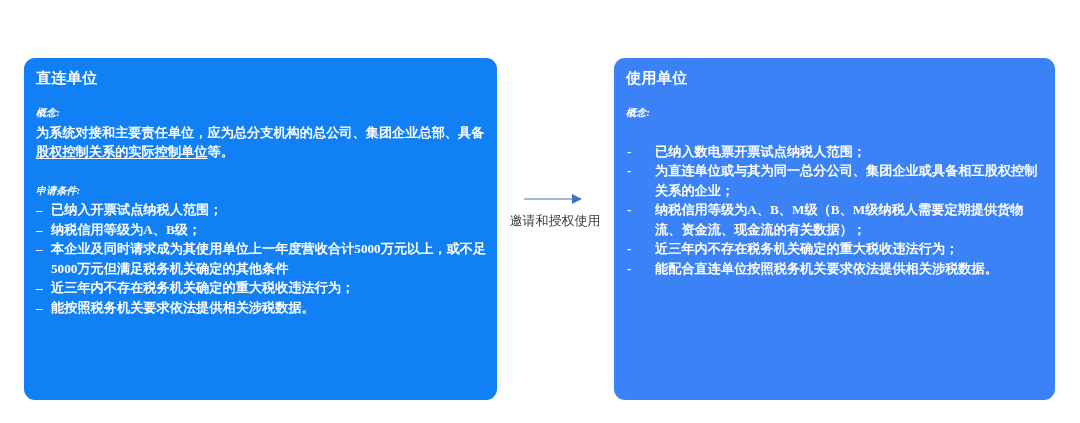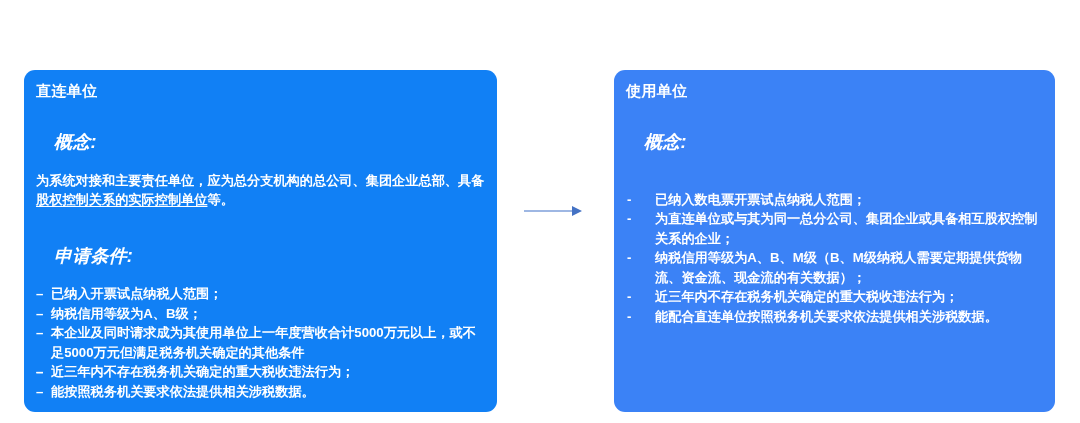--- a/index.html
+++ b/index.html
@@ -10,23 +10,24 @@
     width: 1080px;
     height: 423px;
     background: #ffffff;
     font-family: "Liberation Sans", "DejaVu Sans", sans-serif;
     overflow: hidden;
     position: relative;
   }
 
   .stage {
     position: absolute;
-    left: 0; top: 12px;
+    left: 0; top: 0;
     width: 1080px;
     height: 376px;
+    font-family: Liberation Serif, serif;
   }
 
   
   .card {
     position: absolute;
     border-radius: 11px;
     box-sizing: border-box;
     overflow: hidden;
   }
   .card-left {
@@ -68,23 +69,23 @@
   }
   .card-right .card-body {
     left: 12px;
     right: 12px;
     top: 45px;
   }
 
   .sec-head {
     font-style: italic;
     font-weight: bold;
-    font-size: 18px;
+    font-size: 10px;
     line-height: 19.5px;
-    margin: 18px;
+    margin: 0;
     letter-spacing: 0.2px;
   }
 
   .para {
     margin: 0;
     font-weight: bold;
   }
   .para .ul {
     text-decoration: underline;
     text-underline-offset: 2px;
@@ -177,20 +178,21 @@
       </ul>
 
     </div>
   </div>
 
   <div class="connector">
     <svg class="arrow-svg" width="112" height="24" viewBox="0 0 112 24">
       <line x1="25" y1="14" x2="75" y2="14" stroke="#7E9FDA" stroke-width="1.4"></line>
       <polygon points="73,9 83,14 73,19" fill="#4472C4"></polygon>
     </svg>
+    <div class="connector-label">邀请和授权使用</div>
   </div>
 
   <div class="card card-right">
     <div class="card-title">使用单位</div>
 
     <div class="card-body">
 
       <div class="sec-head">概念:</div>
 
 

